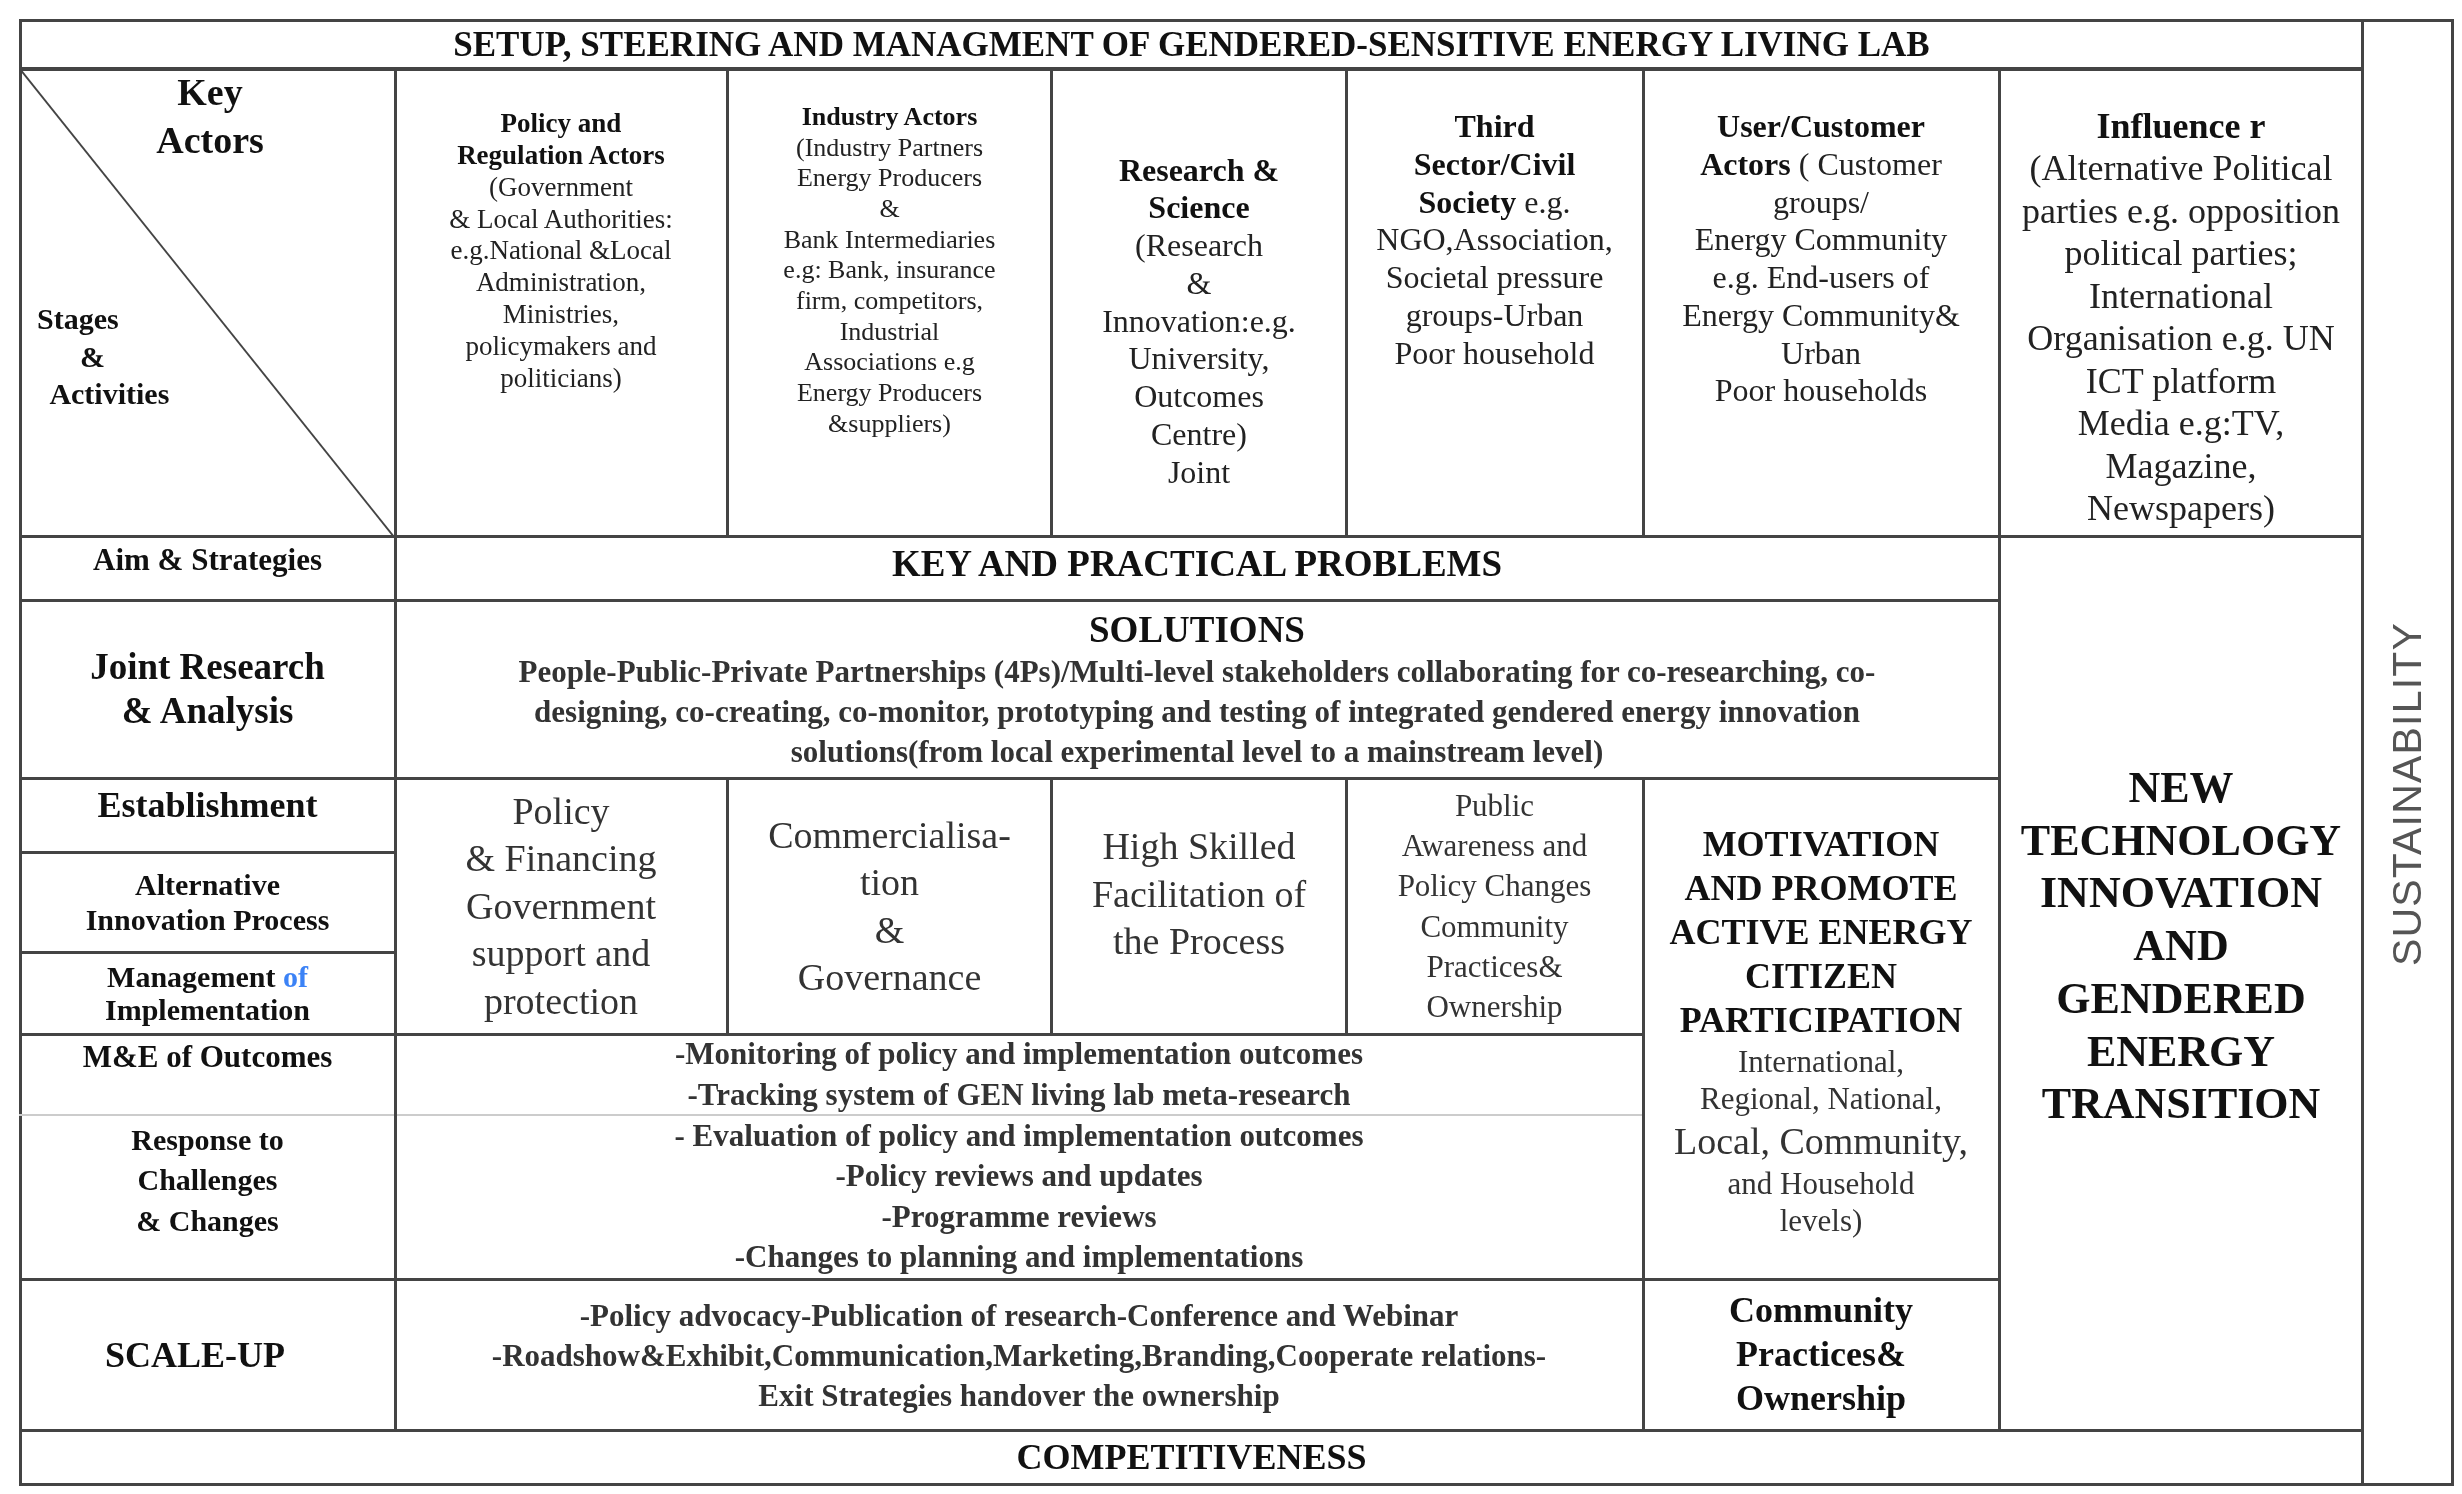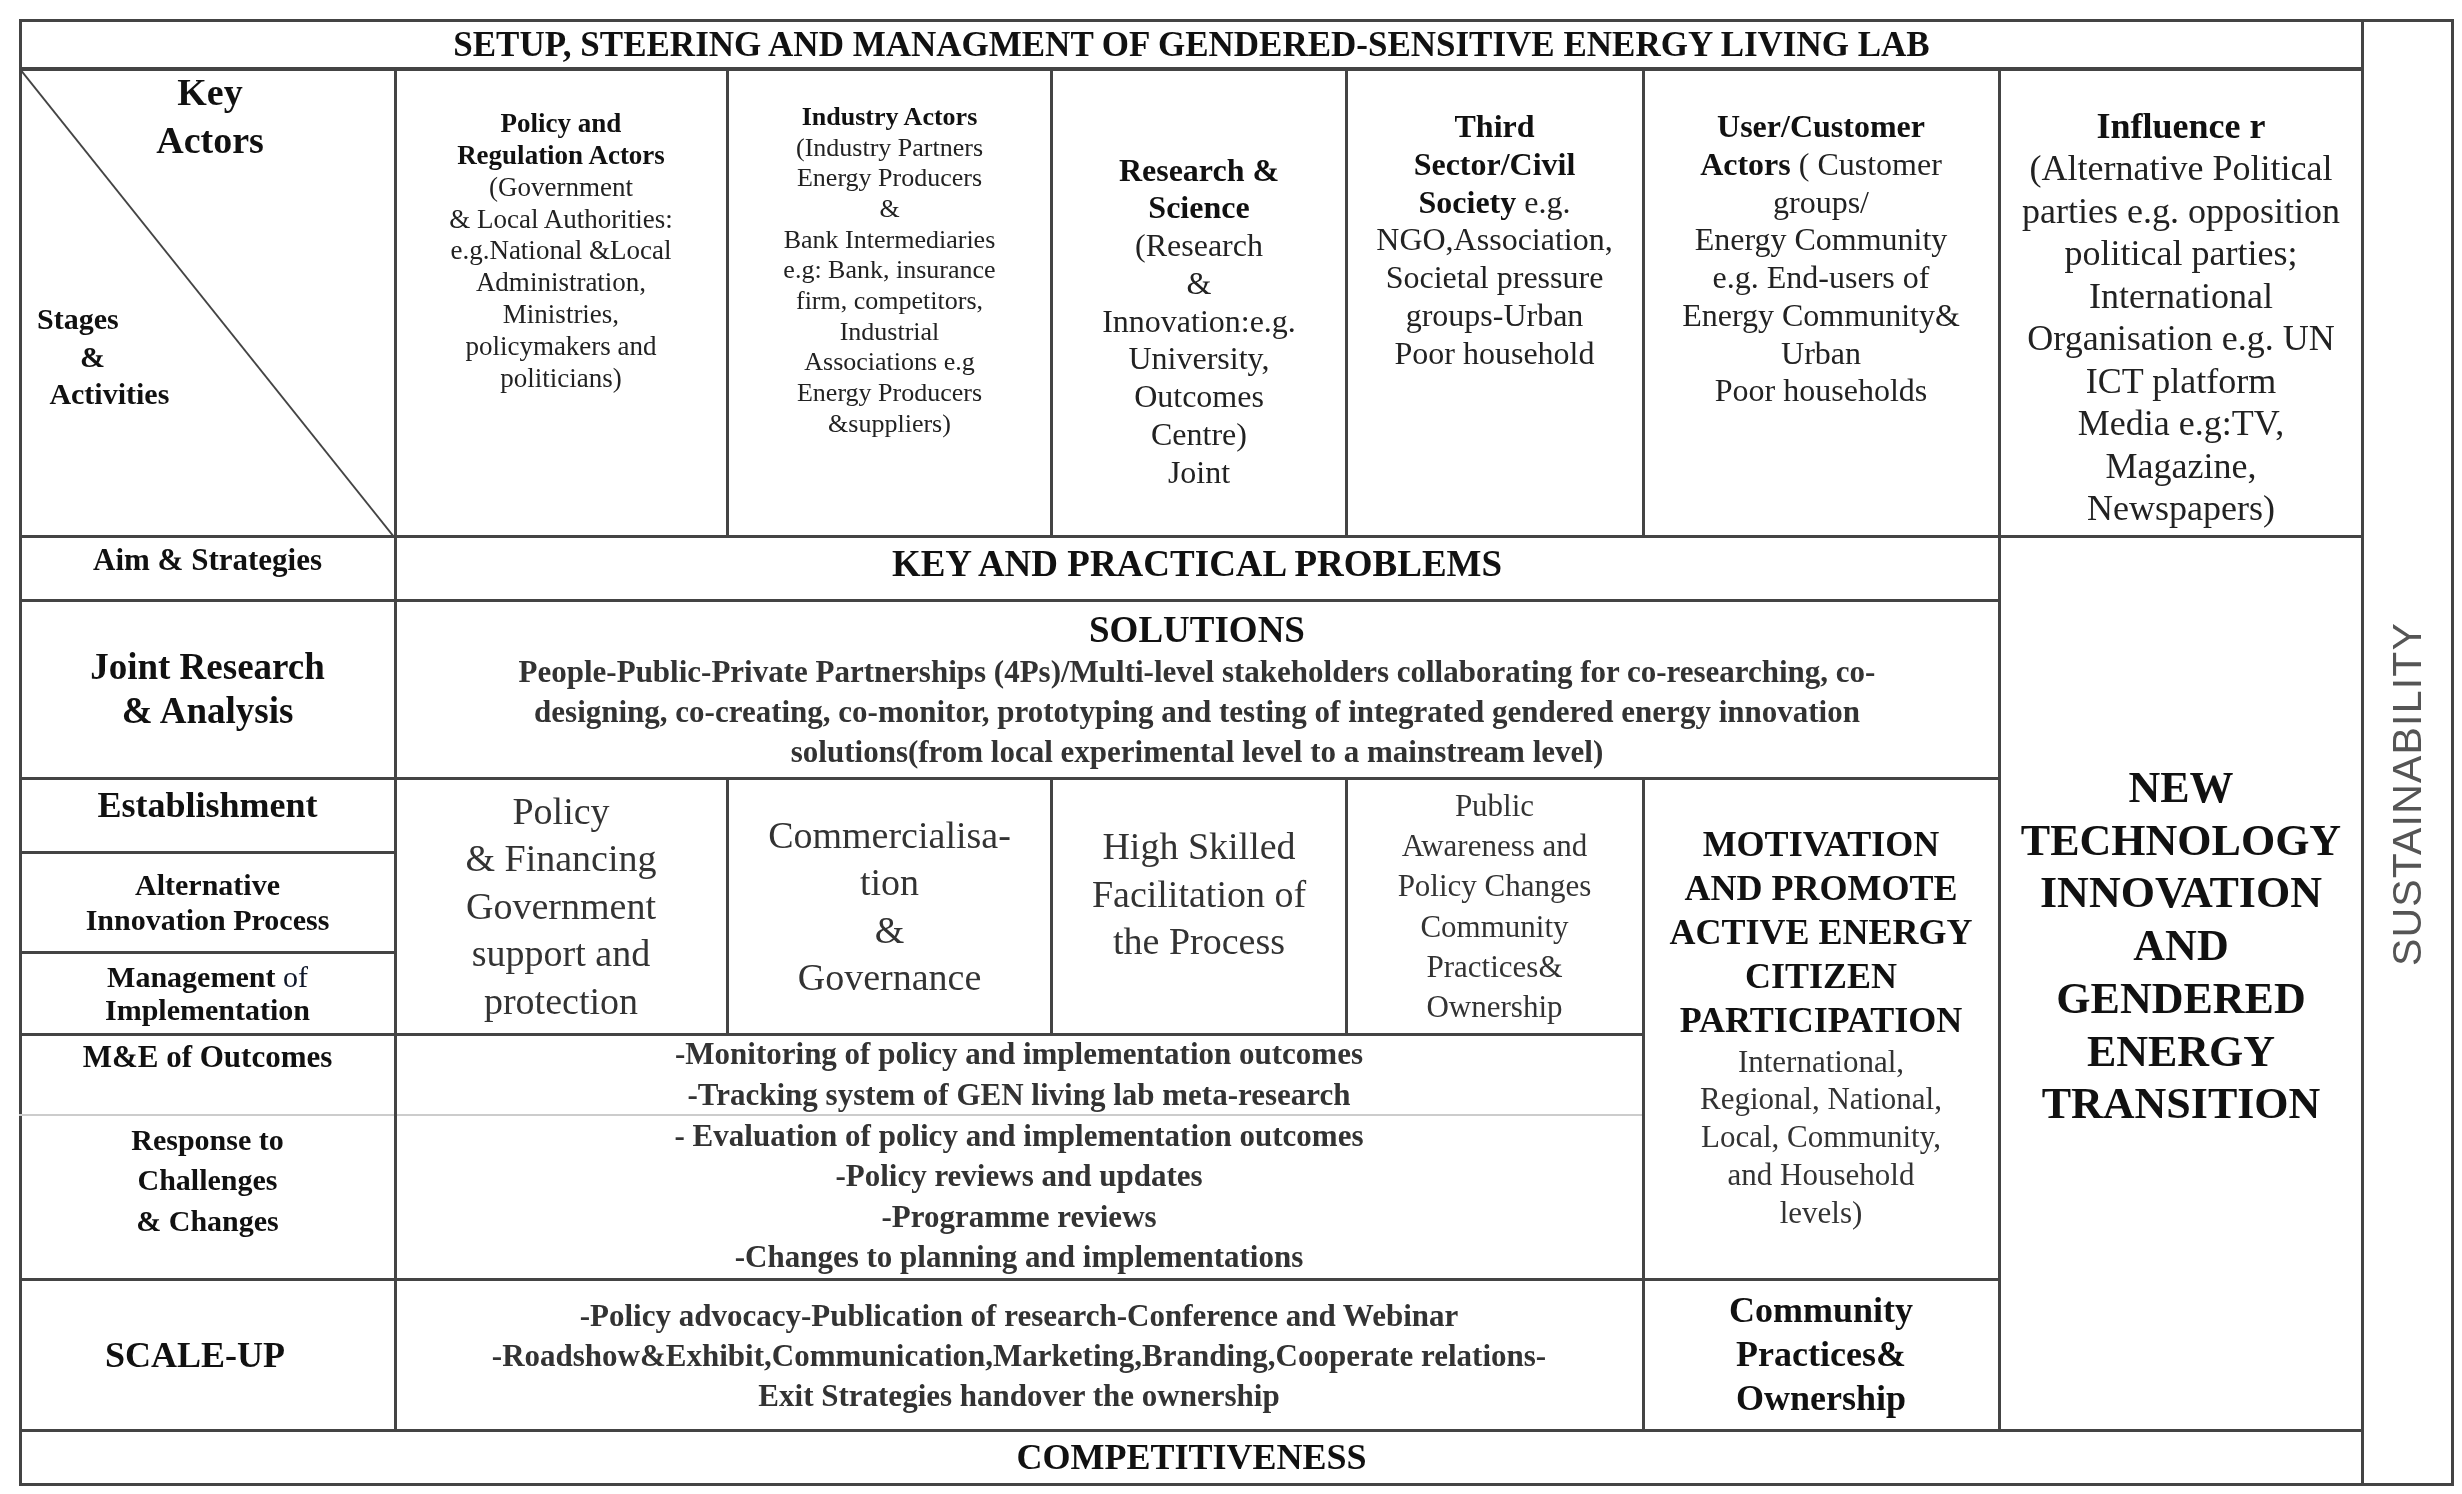--- a/index.html
+++ b/index.html
@@ -151,21 +151,21 @@
 </div>
 
 <div class="cell stage" style="left:22px;top:780px;width:371px;height:72px;justify-content:flex-start;padding-top:3.7px;font-size:36px;">Establishment</div>
 
 <div class="cell stage-sm" style="left:22px;top:854px;width:371px;height:96px;font-size:30px;">
   <div>Alternative</div>
   <div>Innovation Process</div>
 </div>
 
 <div class="cell stage-sm" style="left:22px;top:953px;width:371px;height:80px;font-size:30px;line-height:1.1;">
-  <div><span>Management</span><span style="font-weight:normal;color:#0f172a;"> of</span></div>
+  <div><span>Management</span><span style="font-weight:bold;color:#3b82f6;"> of</span></div>
   <div>Implementation</div>
 </div>
 
 <div class="cell stage-sm" style="left:22px;top:1035px;width:371px;height:79px;justify-content:flex-start;padding-top:3.7px;">M&amp;E of Outcomes</div>
 
 <div class="cell stage-sm" style="left:22px;top:1116px;width:371px;height:161px;justify-content:flex-start;padding-top:3.7px;font-size:30px;line-height:1.35;">
   <div>Response to</div>
   <div>Challenges</div>
   <div>&amp; Changes</div>
 </div>
@@ -211,21 +211,21 @@
 </div>
 
 <div class="cell" style="left:1644px;top:780px;width:354px;height:498px;line-height:1.22;justify-content:flex-start;padding-top:43px;">
   <div class="b" style="font-size:36px;">MOTIVATION</div>
   <div class="b" style="font-size:36px;">AND PROMOTE</div>
   <div class="b" style="font-size:36px;">ACTIVE ENERGY</div>
   <div class="b" style="font-size:36px;">CITIZEN</div>
   <div class="b" style="font-size:36px;">PARTICIPATION</div>
   <div class="body" style="font-size:31px;">International,</div>
   <div class="body" style="font-size:31px;">Regional, National,</div>
-  <div class="body" style="font-size:31px;">Local, Community,</div>
+  <div class="body" style="font-size:38px;">Local, Community,</div>
   <div class="body" style="font-size:31px;">and Household</div>
   <div class="body" style="font-size:31px;">levels)</div>
 </div>
 
 <div class="cell caps-lg" style="left:2001px;top:538px;width:360px;height:891px;line-height:1.2;padding-bottom:74px;">
   <div>NEW</div>
   <div>TECHNOLOGY</div>
   <div>INNOVATION</div>
   <div>AND</div>
   <div>GENDERED</div>

